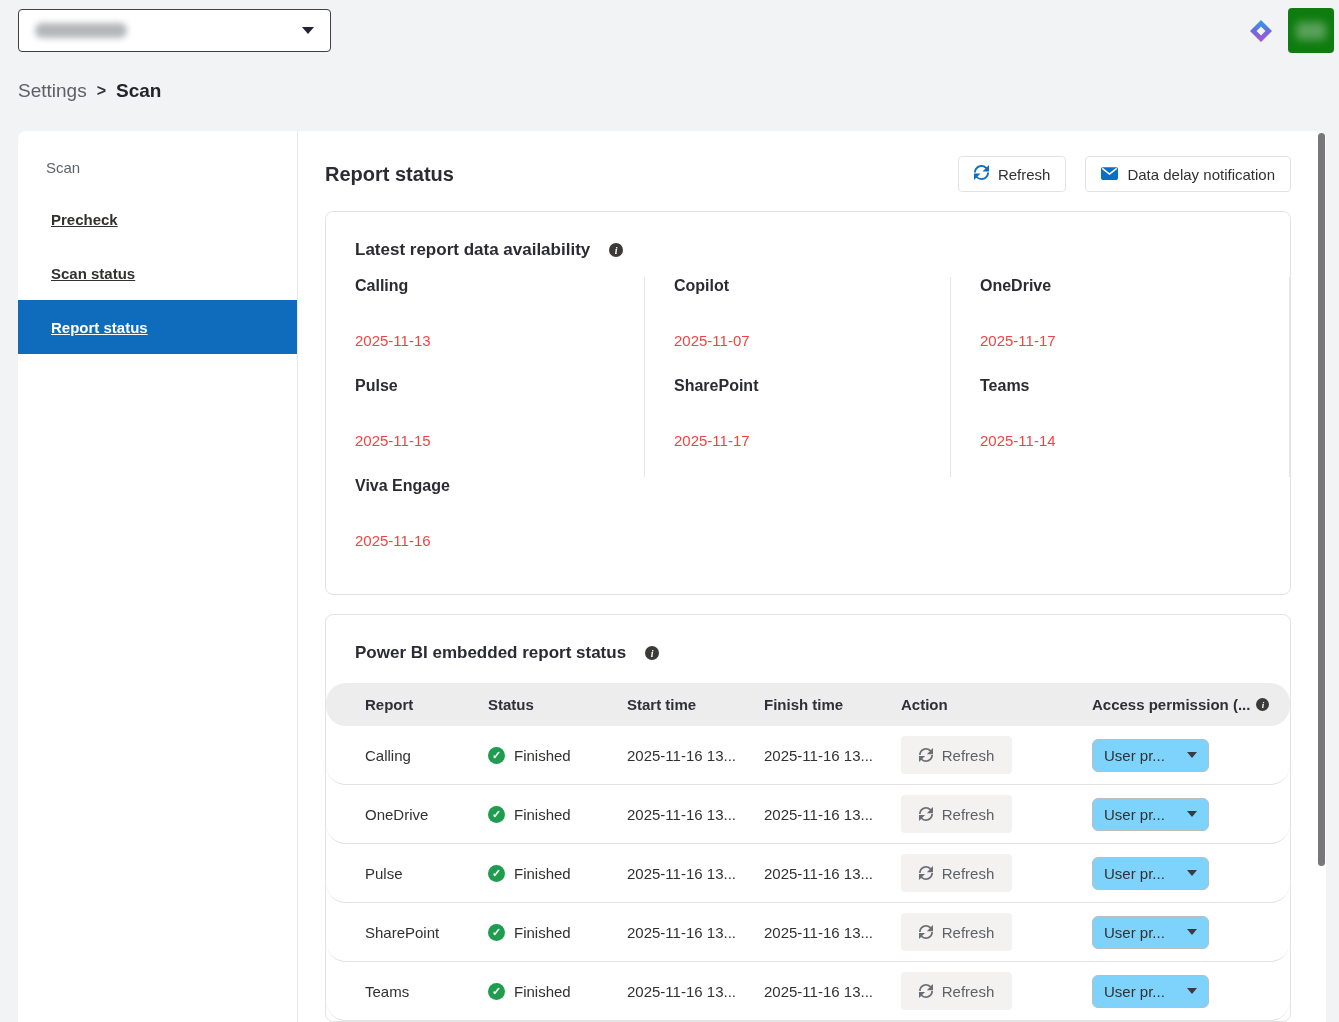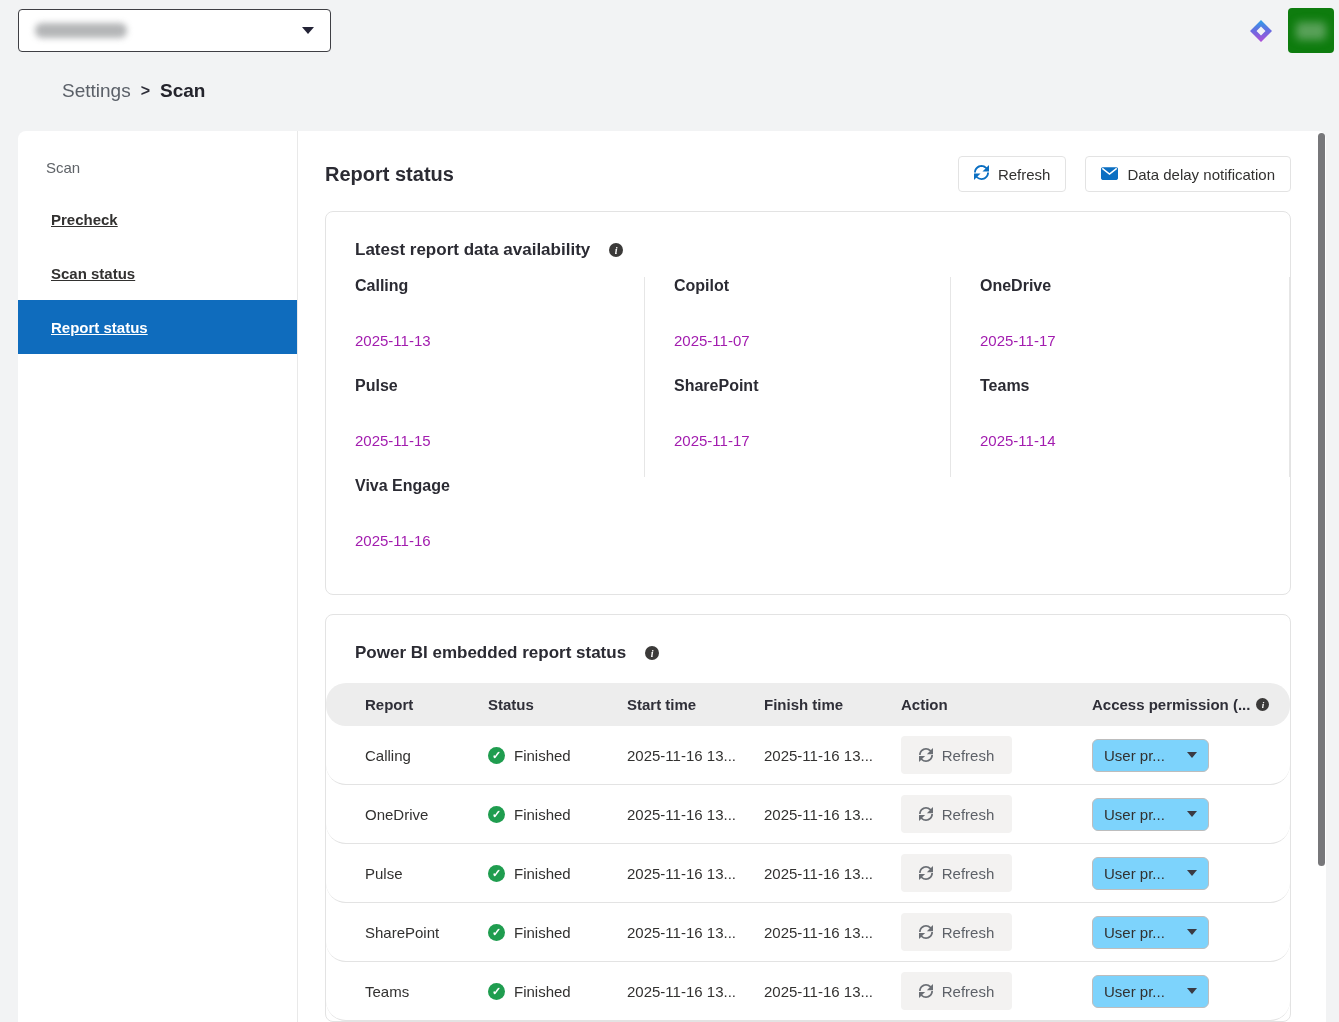--- a/index.html
+++ b/index.html
@@ -31,21 +31,21 @@
   .avatar {
     position:absolute; left:1288px; top:8px; width:46px; height:45px;
     background:#0e7c0e; border-radius:4px; display:flex; align-items:center; justify-content:center;
     overflow:hidden;
   }
   .avatar .redacted-blob { width:30px; height:18px; background:#67a867; border-radius:4px; filter:blur(4px); }
 
   
   .breadcrumb {
     position:absolute; left:18px; top:80px; font-size:19px;
-    display:flex; align-items:center; gap:10px;margin-left:44px;
+    display:flex; align-items:center; gap:10px;
   }
   .breadcrumb .parent { color:#5b6068; }
   .breadcrumb .sep { color:#30303a; font-weight:bold; font-size:16px; }
   .breadcrumb .current { color:#24242c; font-weight:bold; }
 
   
   .panel {
     position:absolute; left:18px; top:131px; right:13px; bottom:0;
     background:#fff; border-radius:8px 8px 0 0; display:flex; overflow:hidden;
   }
@@ -79,21 +79,21 @@
     font-family:"Liberation Serif", serif;
     display:inline-flex; align-items:center; justify-content:center; flex:0 0 auto;
   }
   .info-icon.small { width:13px; height:13px; font-size:9px; }
 
   
   .avail-grid { display:grid; grid-template-columns:319px 306px 1fr; margin-top:17px; padding-bottom:17px; }
   .avail-cell { height:100px; padding-left:29px; }
   .avail-cell.bordered { border-right:1px solid #e6e6e6; }
   .avail-name { font-size:16px; font-weight:bold; color:#2b2b33; }
-  .avail-date { font-size:15px; color:#a21caf; margin-top:37px; }
+  .avail-date { font-size:15px; color:#ef4444; margin-top:37px; }
 
   
   .table { margin-top:20px; }
   .trow {
     display:grid; grid-template-columns:123px 139px 137px 137px 191px 1fr;
     align-items:center; padding-left:39px;border-radius:20px;
   }
   .thead { background:#ededed; height:43px; font-weight:bold; font-size:15px; color:#2f2f38; }
   .thead .th-perm { display:flex; align-items:center; gap:6px; }
   .tbody-row { height:59px; border-bottom:1px solid #e3e3e3; font-size:15px; color:#323130; }

